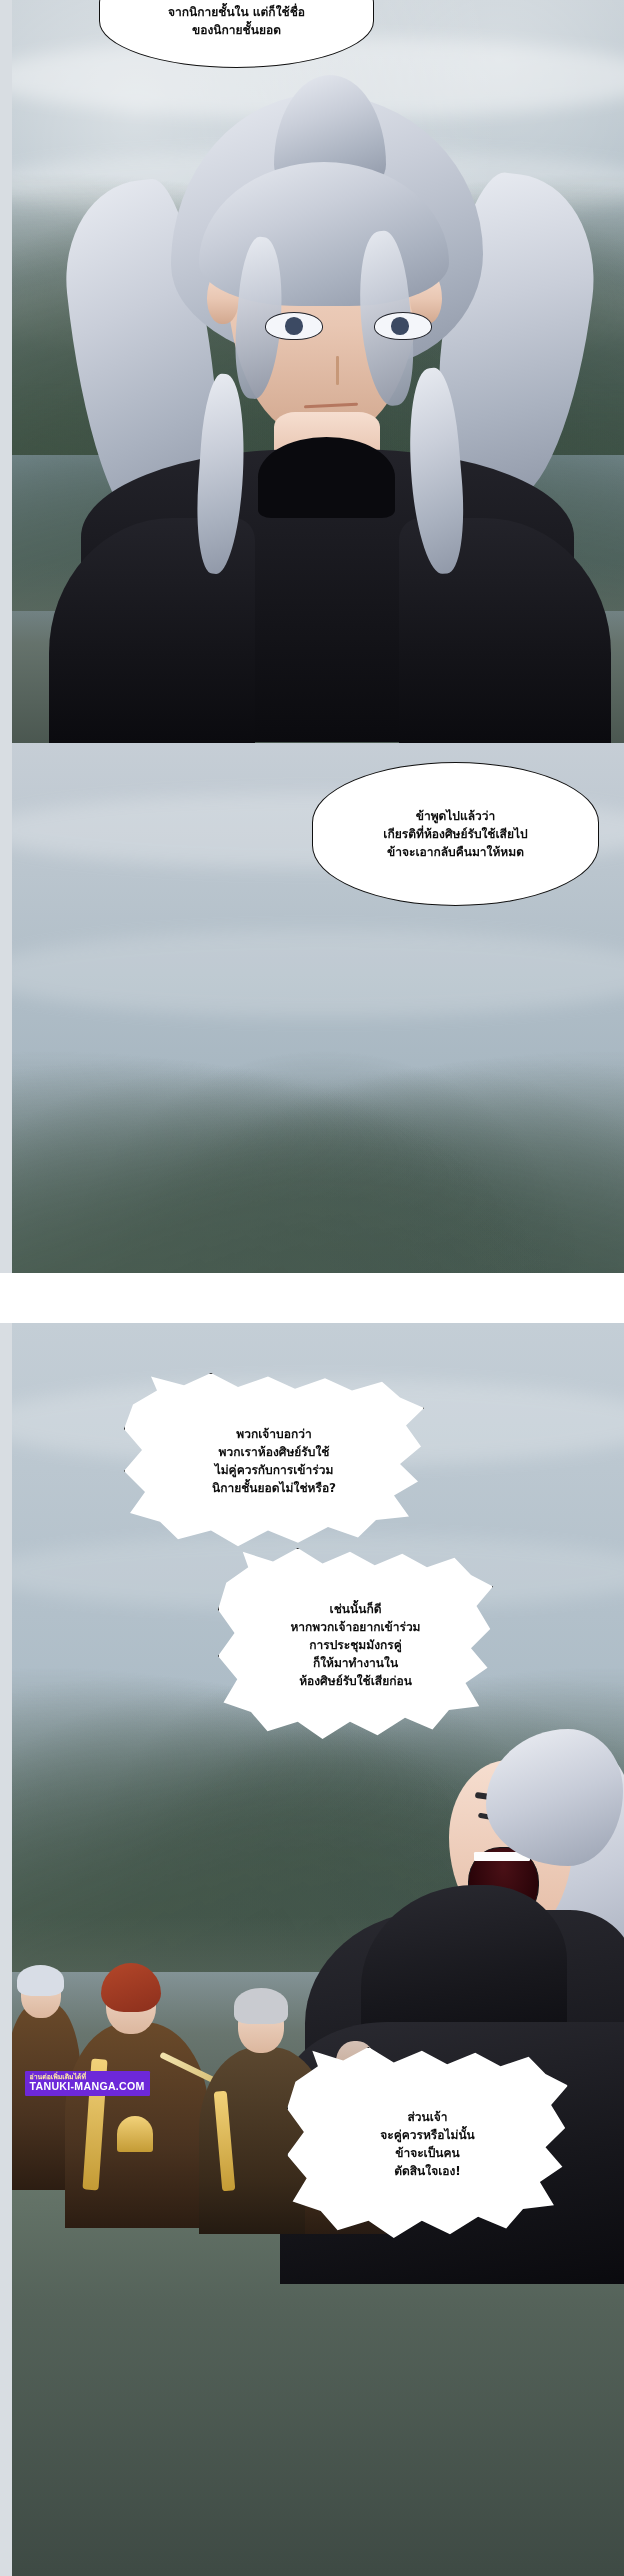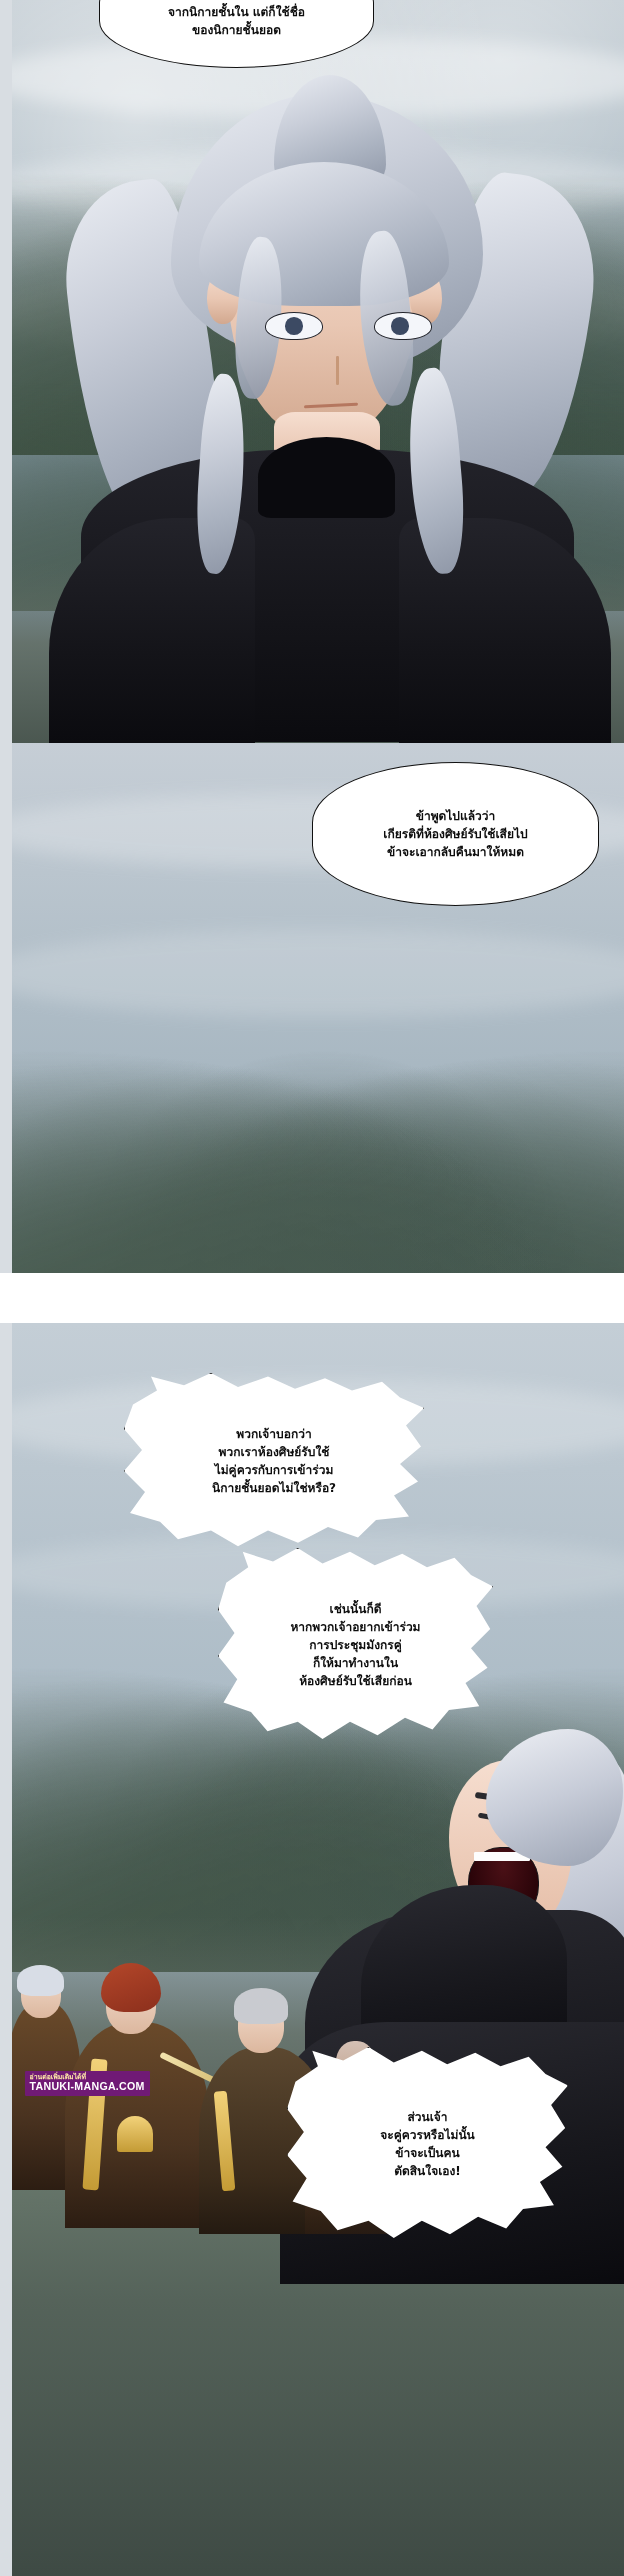--- a/index.html
+++ b/index.html
@@ -185,21 +185,21 @@
   .shout-hair {
     position: absolute;
     background: linear-gradient(160deg, #eef0f5 0%, #c7ccd8 50%, #9aa2b2 100%);
     border-radius: 60% 40% 40% 60% / 55% 45% 55% 45%;
   }
 
   
   .watermark {
     position: absolute;
     z-index: 60;
-    background: #701a75;
+    background: #6d28d9;
     color: #ffffff;
     padding: 2.5px 5px 3.1px 5px;
     border-radius: 1.2px;
     line-height: 1.1;
   }
   .watermark .wm-top {
     display: block;
     font-family: "DejaVu Sans", "Liberation Sans", sans-serif;
     font-size: 6.9px;
     color: #ffe9a8;

